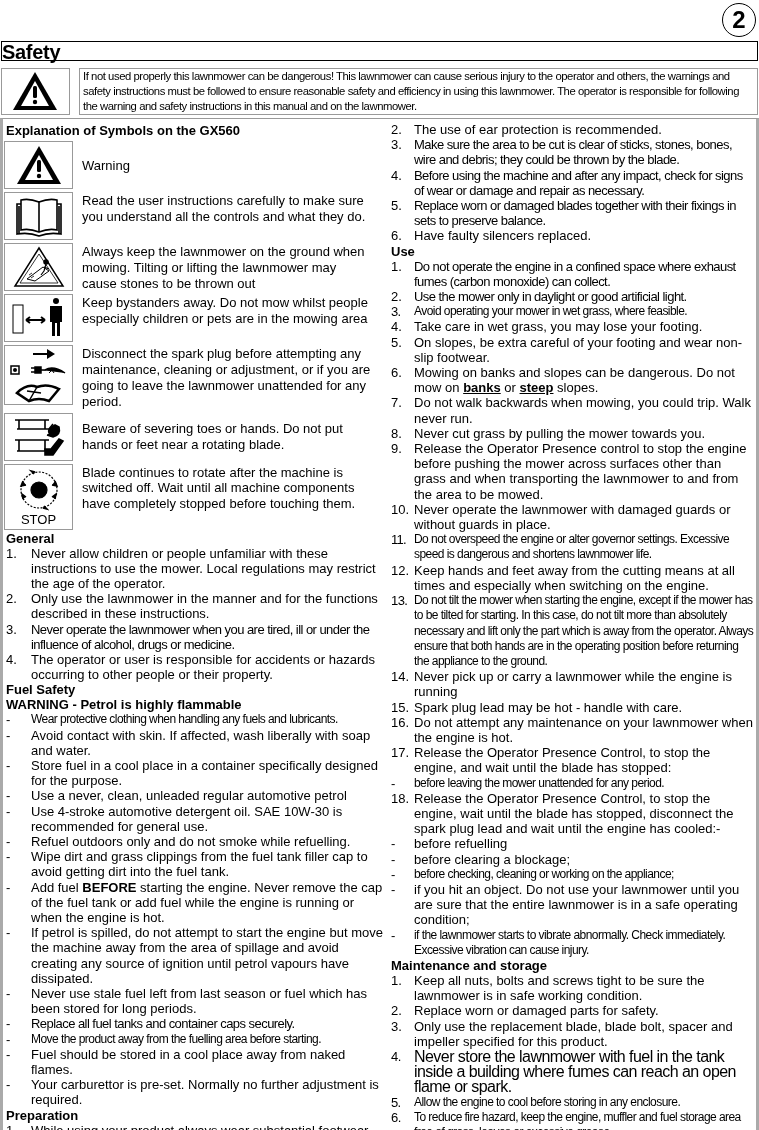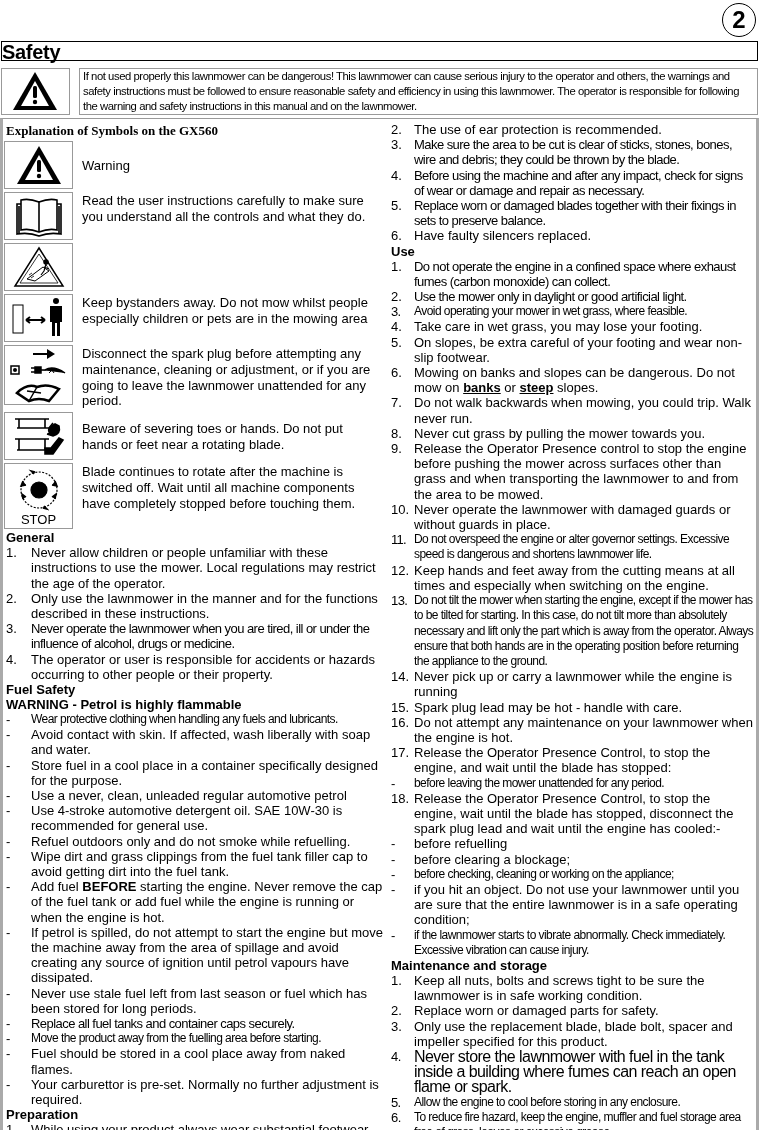--- a/index.html
+++ b/index.html
@@ -47,21 +47,21 @@
   <svg width="66" height="44" viewBox="0 0 66 44">
       <polygon points="33,3 55,41 11,41" fill="#000"></polygon>
       <polygon points="33,12 47,37 19,37" fill="#fff"></polygon>
       <rect x="31" y="17" width="4" height="12" rx="1.5" fill="#000"></rect>
       <circle cx="33" cy="33" r="2.2" fill="#000"></circle>
     </svg>
 </div>
 <div class="intro-text">If not used properly this lawnmower can be dangerous!  This lawnmower can cause serious injury to the operator and others, the warnings and safety instructions must be followed to ensure reasonable safety and efficiency in using this lawnmower.  The operator is responsible for following the warning and safety instructions in this manual and on the lawnmower.</div>
 
 <div class="left-col">
-  <div class="sec-head" style="margin-top:4px;font-family:Liberation Serif, serif;">Explanation of Symbols on the GX560</div>
+  <div class="sec-head" style="margin-top:4px;">Explanation of Symbols on the GX560</div>
 
   <div class="sym-row">
     <div class="sym-box">
       <svg width="60" height="44" viewBox="0 0 60 44">
           <polygon points="30,3 52,41 8,41" fill="#000"></polygon>
           <polygon points="30,12 44,37 16,37" fill="#fff"></polygon>
           <rect x="28" y="17" width="4" height="12" rx="1.5" fill="#000"></rect>
           <circle cx="30" cy="33" r="2.2" fill="#000"></circle>
         </svg>
     </div>
@@ -85,20 +85,21 @@
     <div class="sym-box">
       <svg width="60" height="44" viewBox="0 0 60 44" fill="none" stroke="#000" stroke-width="1.5">
           <polygon points="30,3 54,41 6,41"></polygon>
           <polygon points="30,9 49,38 11,38" stroke-width="0.8"></polygon>
           <path d="M18 34 L34 22 L40 26 L26 36 Z" stroke-width="1"></path>
           <circle cx="37" cy="17" r="2" fill="#000"></circle>
           <path d="M37 19 L35 26 M35 22 L40 24 M35 26 L32 30" stroke-width="1.2"></path>
           <path d="M20 30 l3 -2 M22 33 l3 -2" stroke-width="0.8"></path>
         </svg>
     </div>
+    <div class="sym-text">Always keep the lawnmower on the ground when mowing.  Tilting or lifting the lawnmower may cause stones to be thrown out</div>
   </div>
 
   <div class="sym-row">
     <div class="sym-box">
       <svg width="60" height="44" viewBox="0 0 60 44">
           <rect x="4" y="9" width="10" height="28" fill="none" stroke="#000" stroke-width="1"></rect>
           <path d="M17 24 H36 M17 24 l4 -3 M17 24 l4 3 M36 24 l-4 -3 M36 24 l-4 3" stroke="#000" stroke-width="2" fill="none"></path>
           <circle cx="47" cy="5" r="3" fill="#000"></circle>
           <path d="M41 10 H53 V26 H51 V40 H48 V27 H46 V40 H43 V26 H41 Z" fill="#000"></path>
         </svg>

